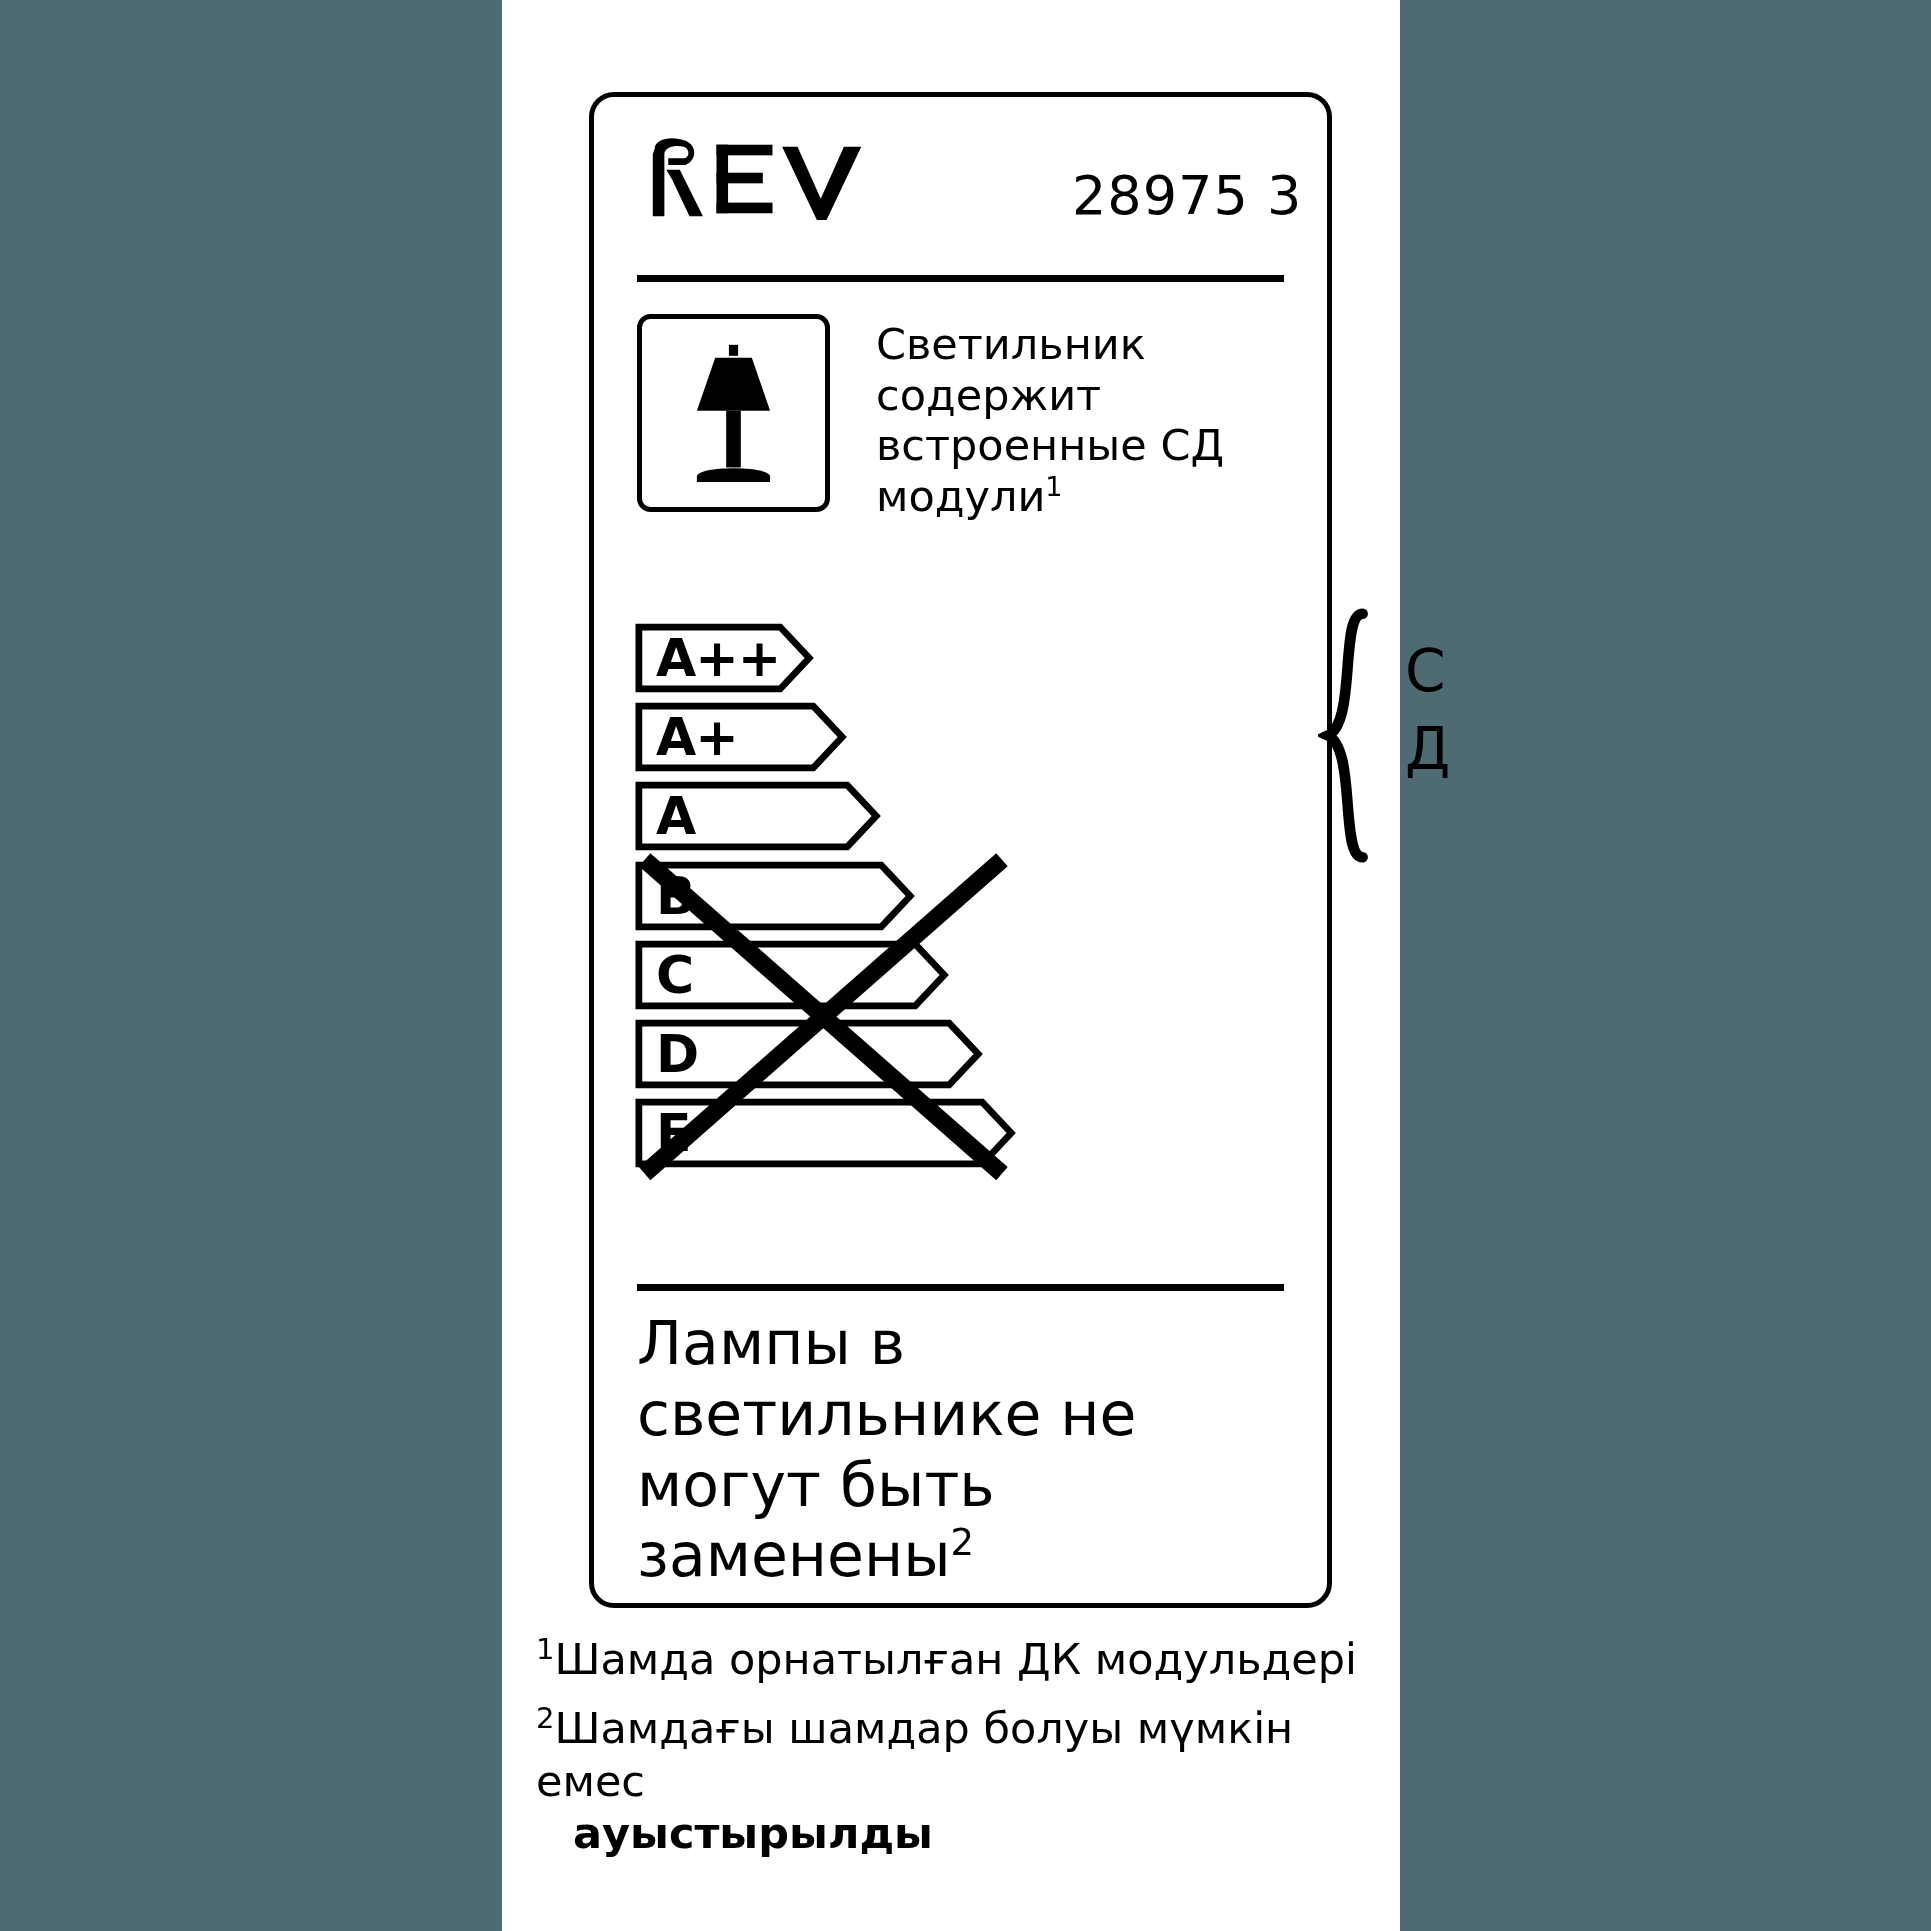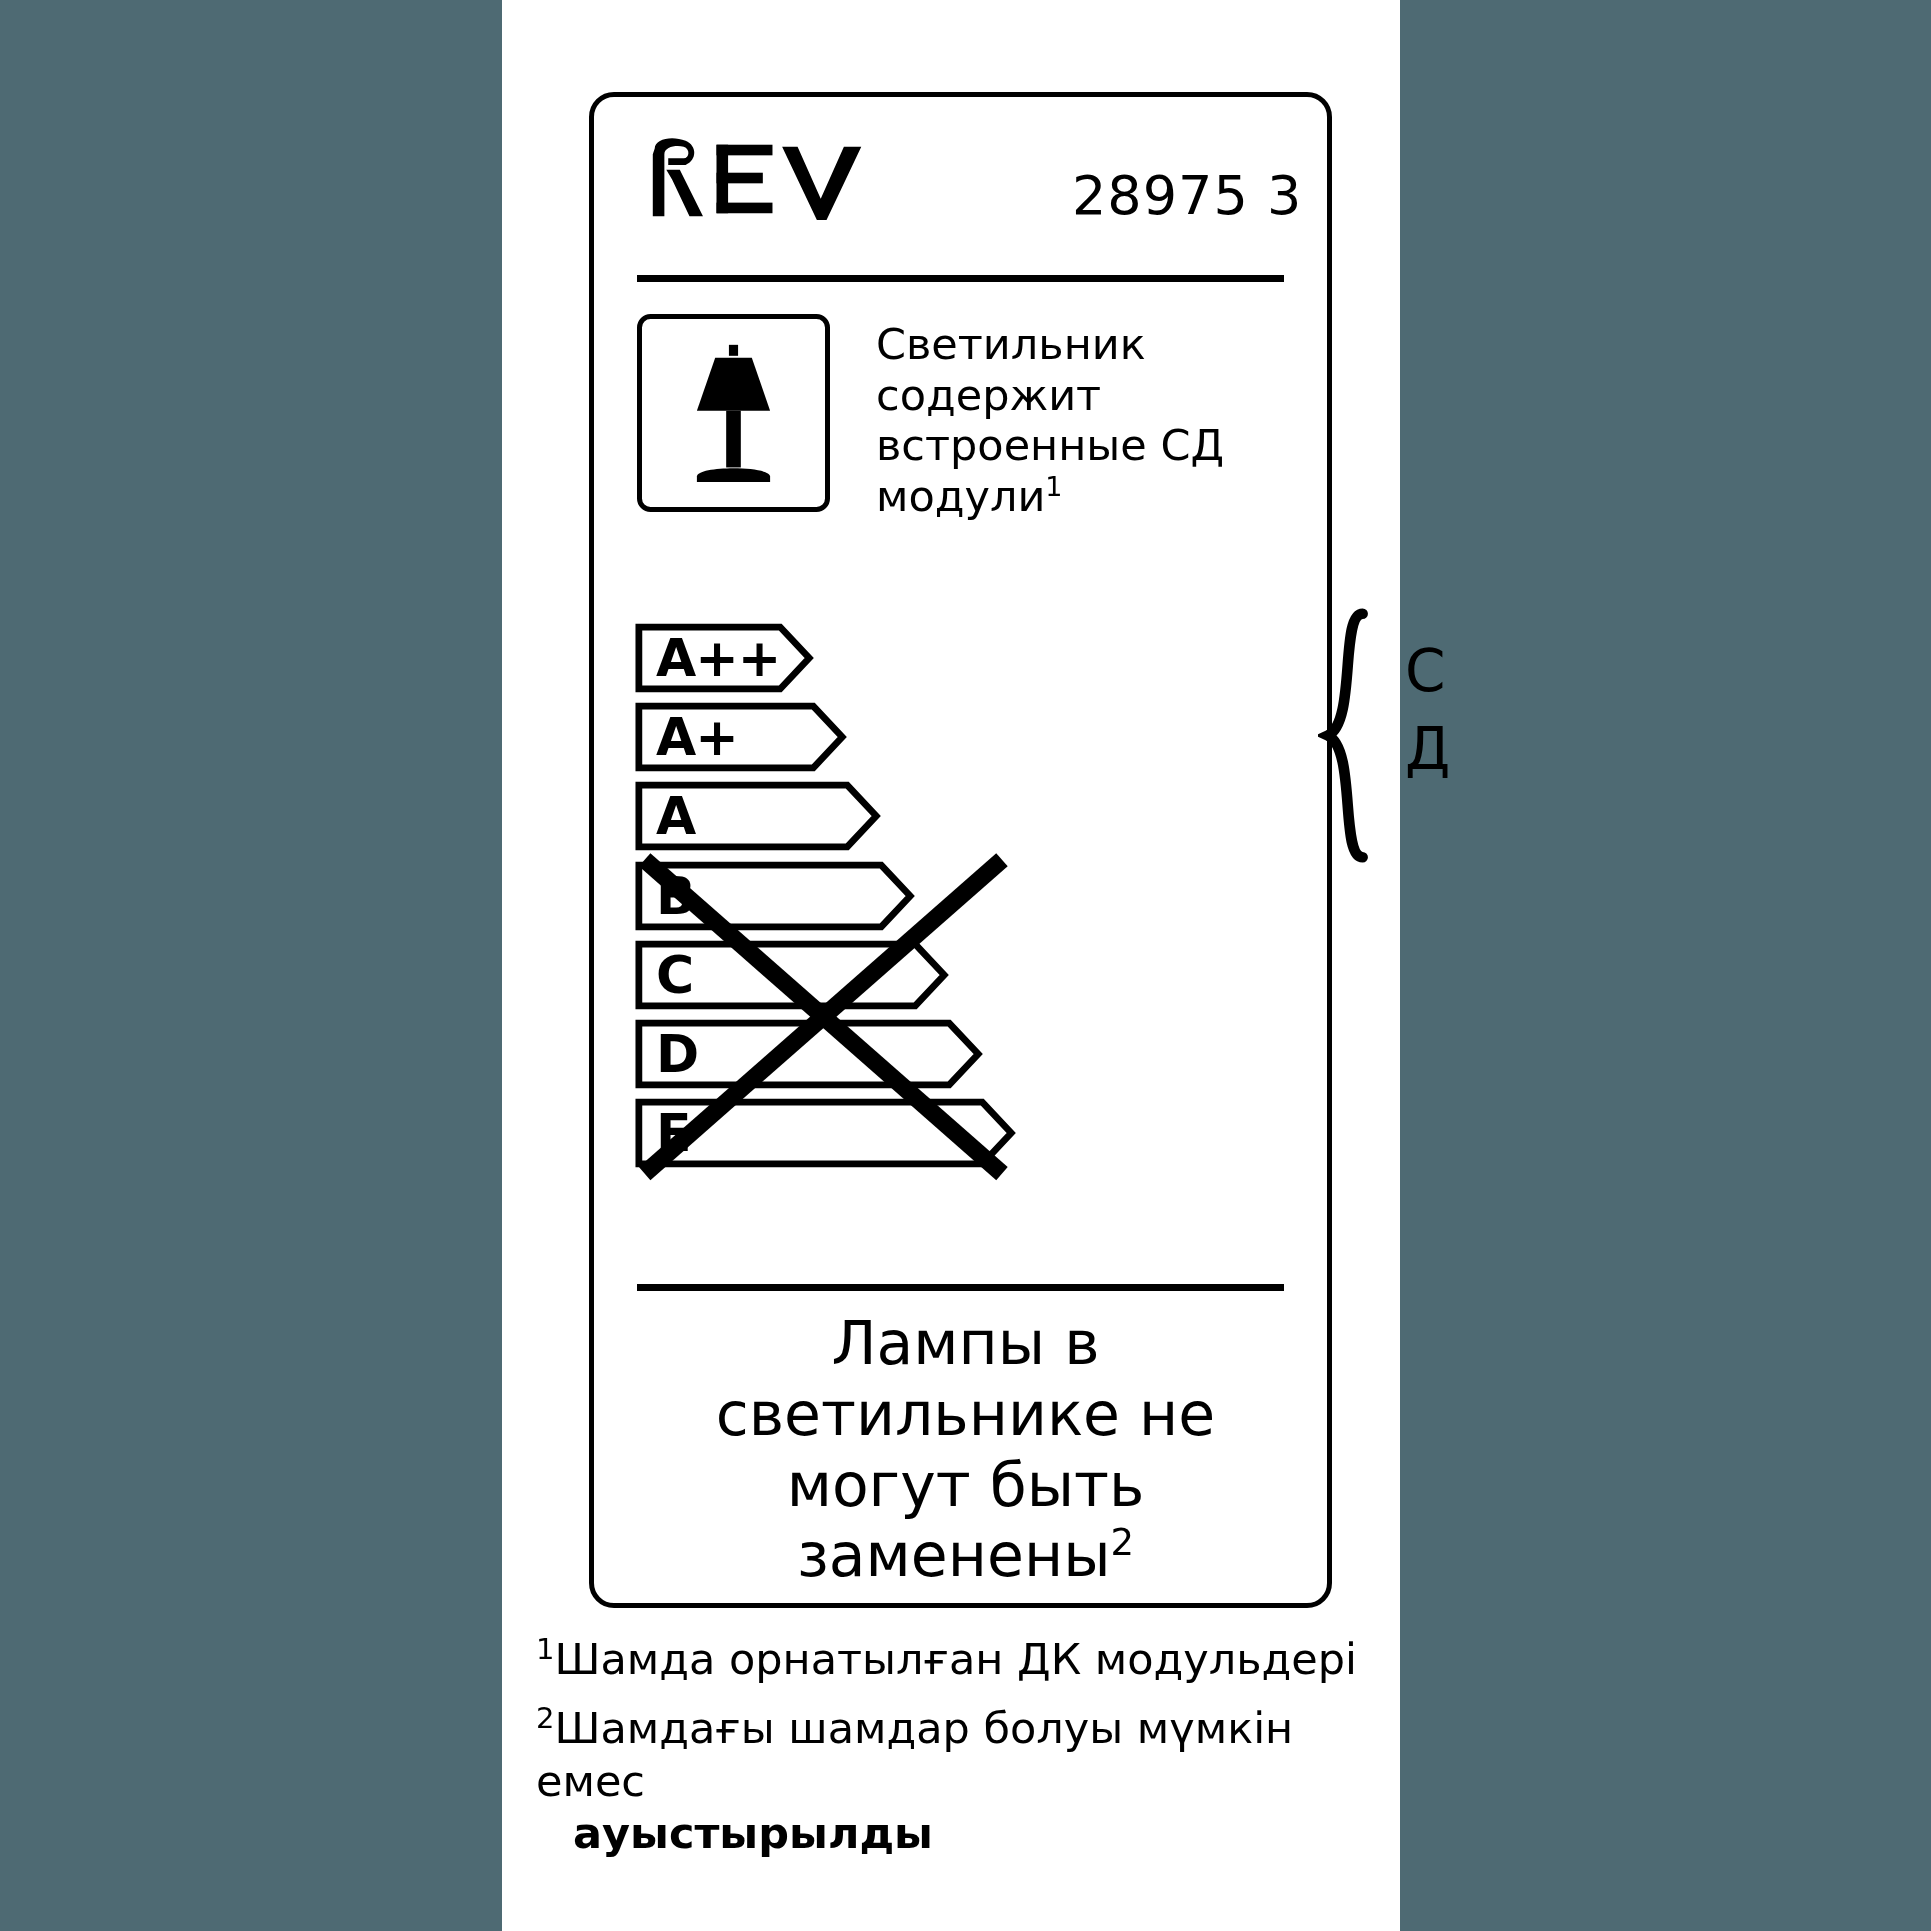--- a/index.html
+++ b/index.html
@@ -151,21 +151,20 @@
   }
   
   .statement {
     position: absolute;
     left: 135px;
     top: 1308px;
     width: 657px;
     font-size: 60px;
     line-height: 1.18;
     color: #000;
-    text-align: center;
   }
   .statement sup { font-size: 37px; }
   
   .footnotes {
     position: absolute;
     left: 34px;
     top: 1632px;
     width: 869px;
     color: #000;
   }

